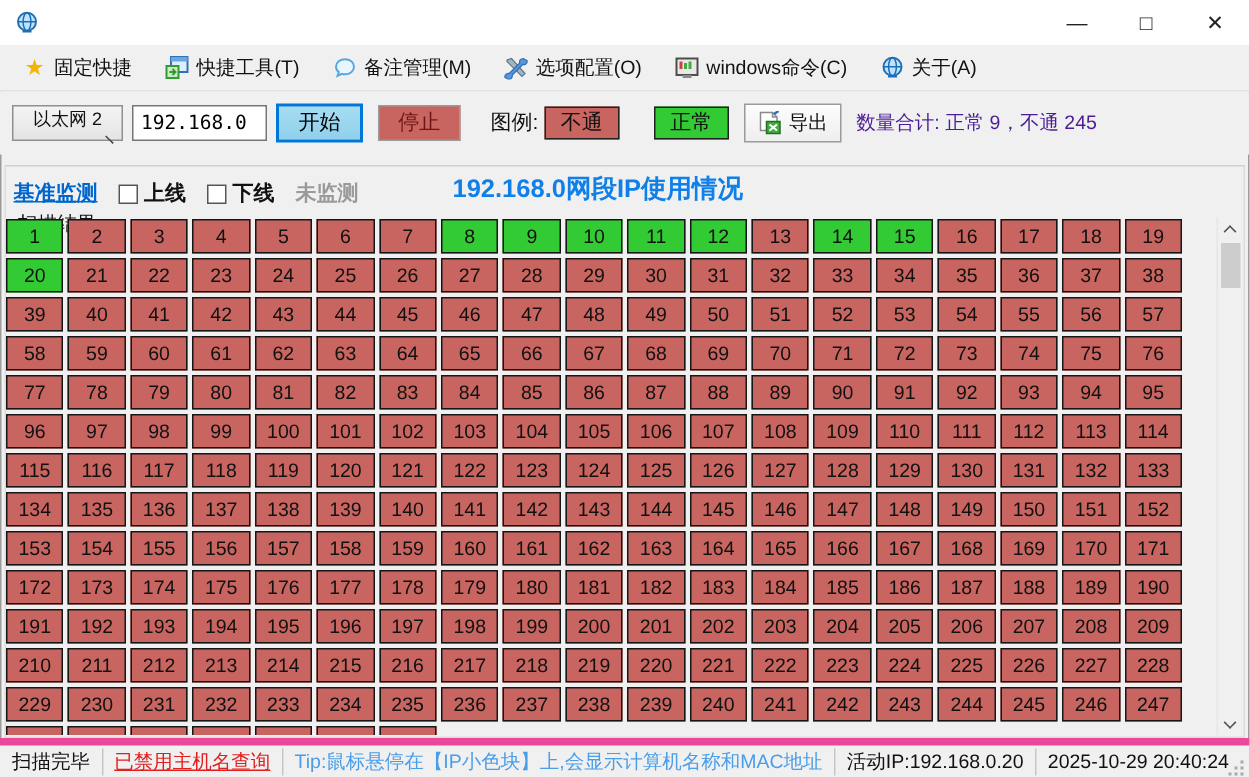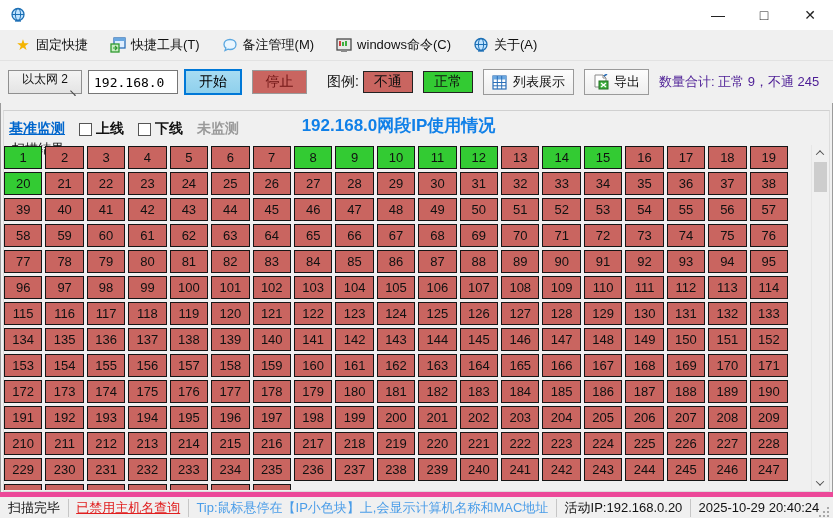--- a/index.html
+++ b/index.html
@@ -32,21 +32,21 @@
   .ip-input { width:90px; height:24px; margin-left:6px; border:1px solid #767676; background:#fff;
     padding:0 5px; font-family:"DejaVu Sans Mono","Liberation Mono",monospace; font-size:13px; color:#000; }
   .btn-start { margin-left:6px; width:58px; height:26px; background:linear-gradient(#a7dcf2,#8fd0ec);
     border:2px solid #0078d7; font-size:14px; color:#000; display:flex; align-items:center; justify-content:center; }
   .btn-stop { margin-left:10px; width:55px; height:24px; background:var(--fail); border:1px solid #9a9a9a;
     font-size:14px; color:#6e1414; display:flex; align-items:center; justify-content:center; }
   .legend-label { margin-left:20px; font-size:14px; }
   .legend-box { width:50px; height:22px; border:1px solid #222; display:flex; align-items:center;
     justify-content:center; font-size:14px; color:#111; }
   .legend-fail { margin-left:4px; background:var(--fail); }
-  .legend-ok { margin-left:10px; background:var(--ok); }
+  .legend-ok { margin-left:23px; background:var(--ok); }
   .tbtn { margin-left:10px; height:26px; background:linear-gradient(#fdfdfd,#eeeeee); border:1px solid #9a9a9a;
     display:flex; align-items:center; gap:5px; padding:0 8px; font-size:13px; }
   .summary { margin-left:10px; font-size:13px; color:#4c1d95; white-space:nowrap; }
   
   .groupbox { position:absolute; top:110px; left:3px; right:3px; bottom:26px;
     border:1px solid #dcdcdc; border-top:1px solid #d0d0d0; }
   .group-title { position:absolute; top:103px; left:8px; background:#f0f0f0; padding:0 4px; font-size:13px;margin-top:37px; }
   .monitor-row { position:absolute; top:116px; left:4px; right:40px; height:28px;
     display:flex; align-items:center; gap:14px; padding-left:5px; }
   .link { color:#0066cc; text-decoration:underline; font-size:14px; }
@@ -124,20 +124,29 @@
     <span class="icon16">
       <svg width="16" height="16" viewBox="0 0 16 16">
           <path d="M2 7.5c0-3 2.7-5 6-5s6 2 6 5-2.7 5-6 5c-.7 0-1.4-.1-2-.3L3 13.6l.9-2.5C2.7 10.2 2 9 2 7.5z" fill="#eaf6ff" stroke="#5aa7e0" stroke-width="1.3"></path>
         </svg>
     </span>
     <span>备注管理(M)</span>
   </div>
   <div class="menu-item">
     <span class="icon16">
       <svg width="16" height="16" viewBox="0 0 16 16">
+          <path d="M2 3 l3-1 9 10-2 2L2 4z" fill="#9fb6c6" stroke="#5d7789" stroke-width="0.8"></path>
+          <path d="M13 2 c-2 0-3 1.5-2.5 3L3.5 12c-1.5-.3-3 .7-3 2.5L3 16c1.8 0 2.8-1.5 2.5-3l7-7c1.5.4 3-.6 3-2.5z" fill="#5c96d6" stroke="#2b6fb8" stroke-width="0.8"></path>
+        </svg>
+    </span>
+    <span>选项配置(O)</span>
+  </div>
+  <div class="menu-item">
+    <span class="icon16">
+      <svg width="16" height="16" viewBox="0 0 16 16">
           <rect x="1" y="2" width="14" height="11" fill="#e8e8e8" stroke="#4a4a4a" stroke-width="1.3"></rect>
           <rect x="3" y="4" width="2" height="5" fill="#cf4040"></rect>
           <rect x="6" y="5" width="2" height="4" fill="#3fae3f"></rect>
           <rect x="9" y="4" width="2" height="5" fill="#3fae3f"></rect>
           <rect x="5" y="13" width="6" height="2" fill="#8a8a8a"></rect>
         </svg>
     </span>
     <span>windows命令(C)</span>
   </div>
   <div class="menu-item">
@@ -157,33 +166,20 @@
   <div class="combo">
     <span>以太网 2</span>
     <span class="chev"></span>
   </div>
   <input class="ip-input" value="192.168.0" style="">
   <div class="btn-start">开始</div>
   <div class="btn-stop">停止</div>
   <span class="legend-label">图例:</span>
   <div class="legend-box legend-fail">不通</div>
   <div class="legend-box legend-ok">正常</div>
-  <div class="tbtn">
-    <span class="icon16">
-      <svg width="15" height="15" viewBox="0 0 15 15">
-          <rect x="1" y="1" width="13" height="13" fill="#fff" stroke="#2b6fb8" stroke-width="1.2"></rect>
-          <rect x="1" y="1" width="13" height="3.5" fill="#6aa7e0"></rect>
-          <line x1="5.3" y1="1" x2="5.3" y2="14" stroke="#2b6fb8"></line>
-          <line x1="9.7" y1="1" x2="9.7" y2="14" stroke="#2b6fb8"></line>
-          <line x1="1" y1="7.5" x2="14" y2="7.5" stroke="#2b6fb8"></line>
-          <line x1="1" y1="10.8" x2="14" y2="10.8" stroke="#2b6fb8"></line>
-        </svg>
-    </span>
-    <span>列表展示</span>
-  </div>
   <div class="tbtn">
     <span class="icon16">
       <svg width="16" height="16" viewBox="0 0 16 16">
           <path d="M2 1h8l3 3v9H2z" fill="#fff" stroke="#8a8a8a" stroke-width="1"></path>
           <path d="M10 1v3h3" fill="none" stroke="#8a8a8a"></path>
           <path d="M11 2 l3-2" stroke="#2b6fb8" stroke-width="1.6"></path>
           <rect x="6" y="7" width="9" height="8" fill="#3fae3f" stroke="#207020"></rect>
           <path d="M8 9l5 4M13 9l-5 4" stroke="#fff" stroke-width="1.4"></path>
         </svg>
     </span>

